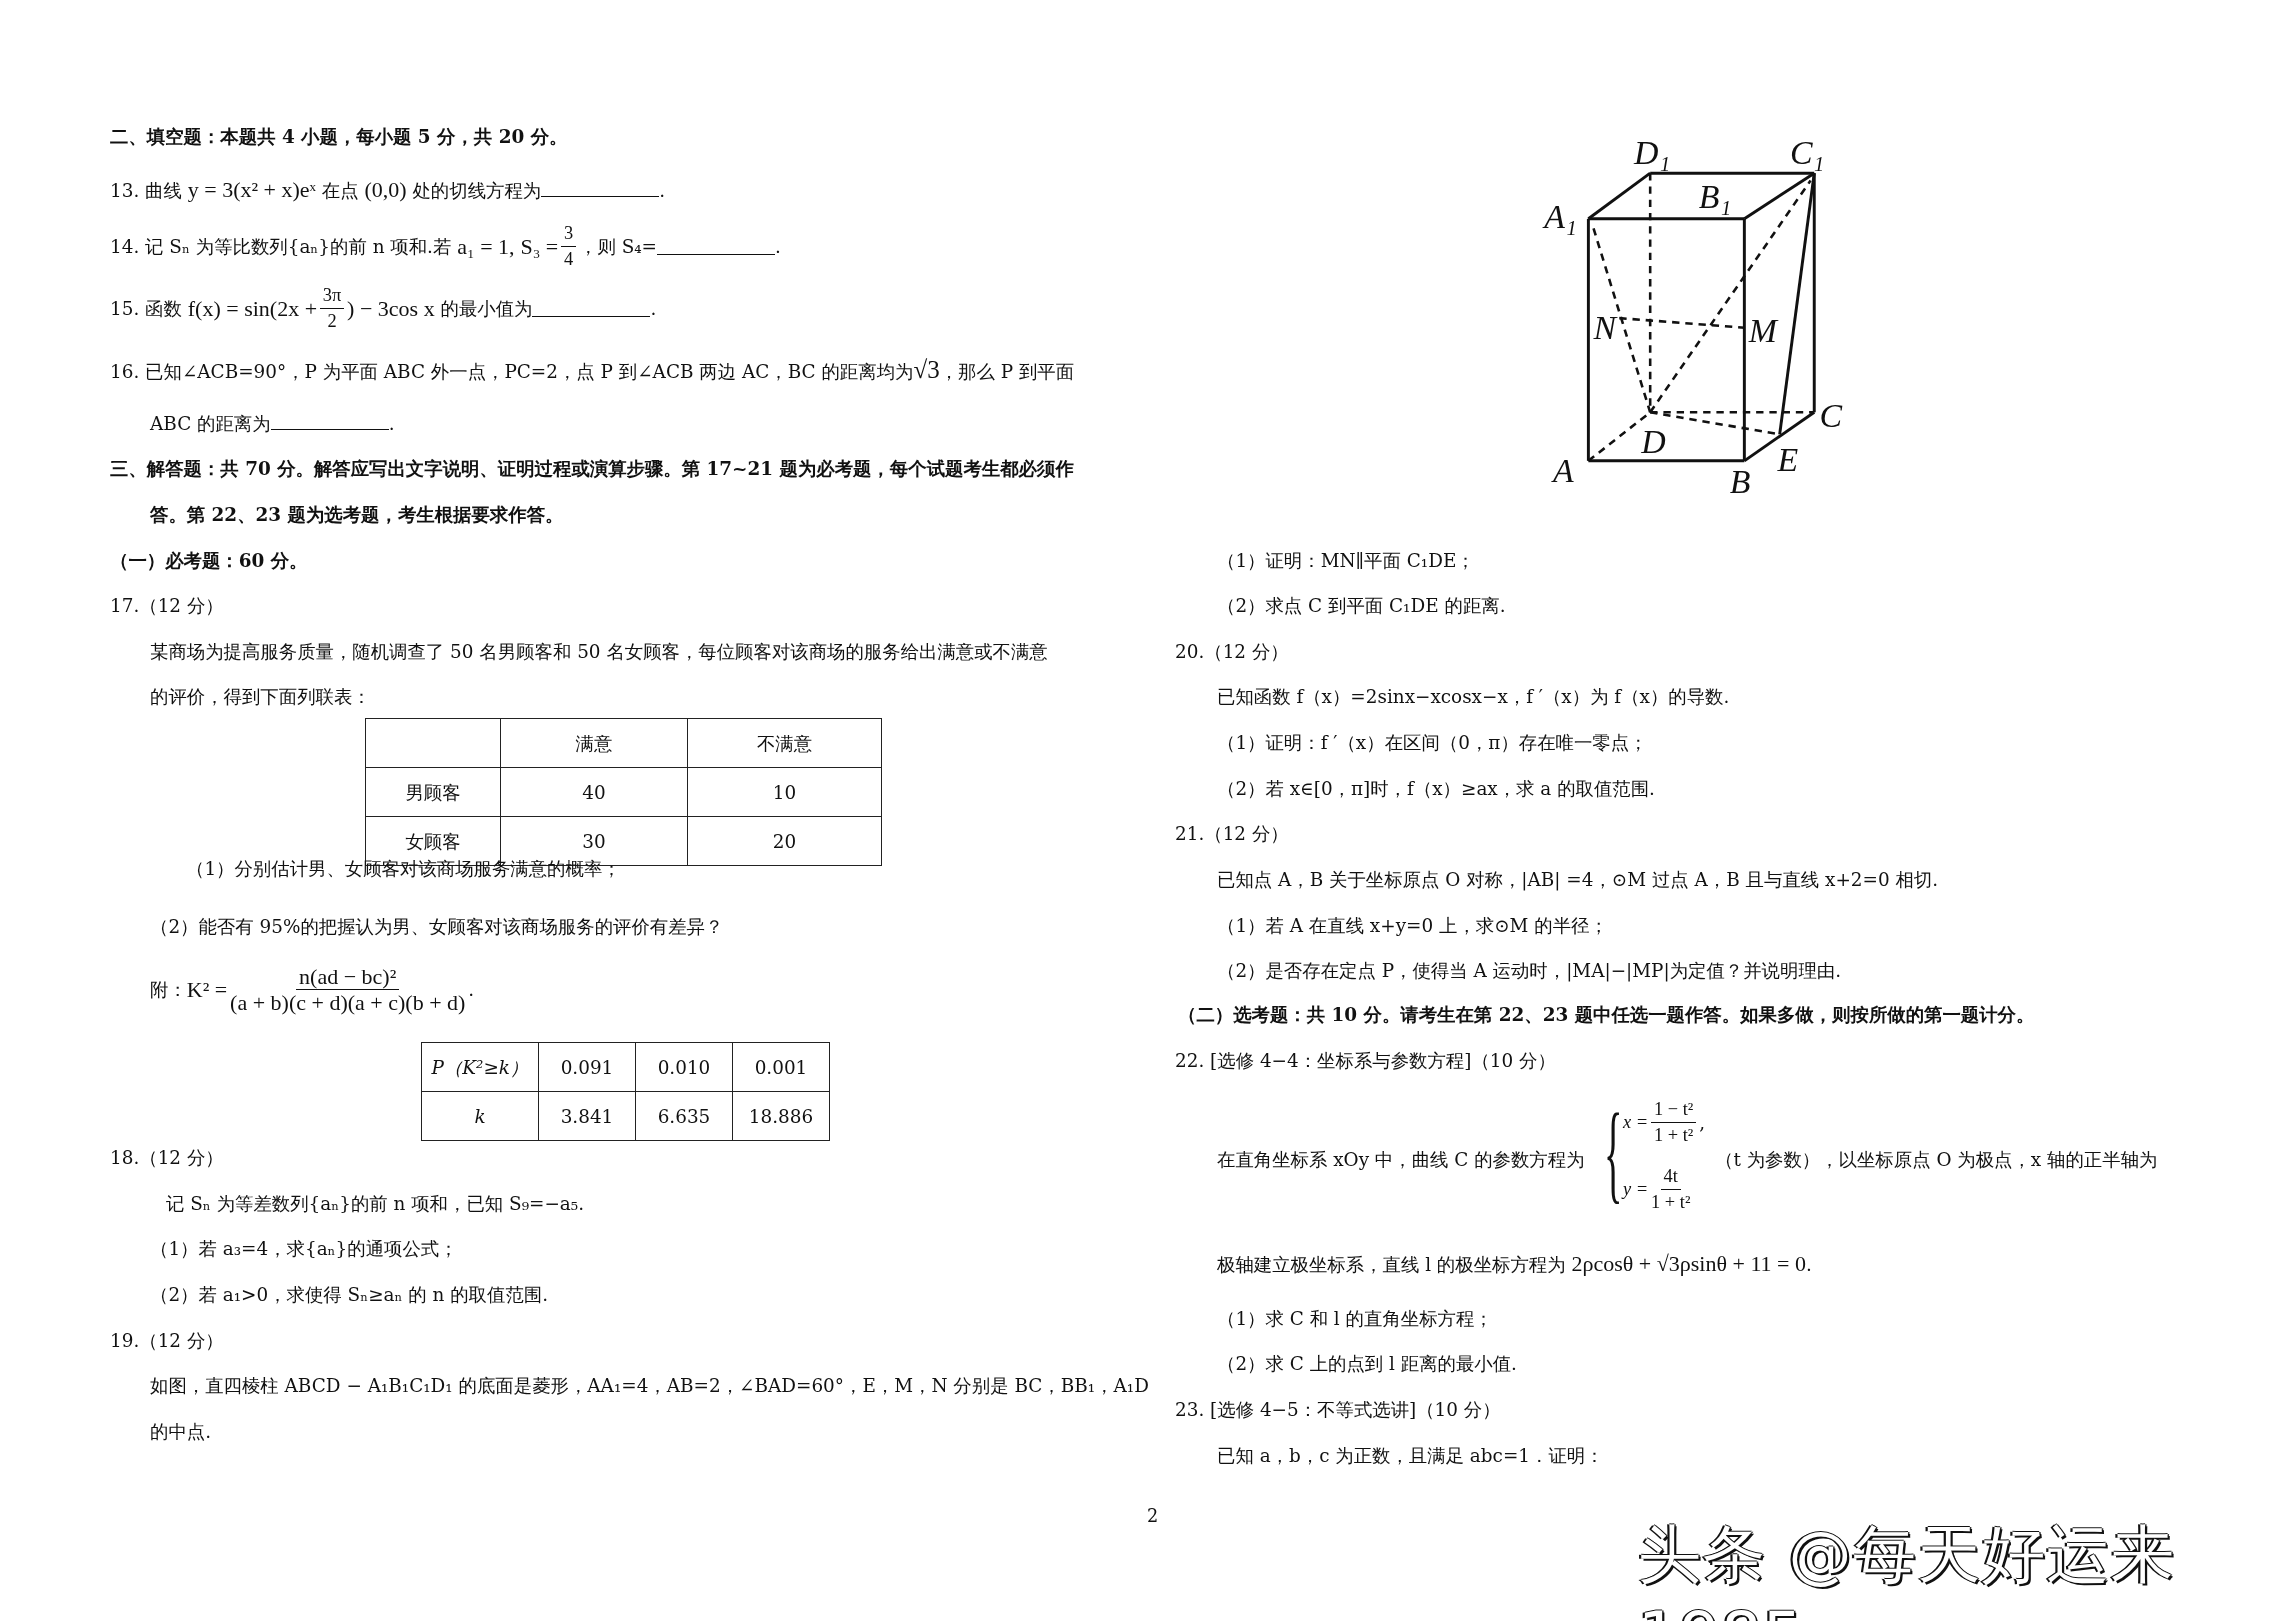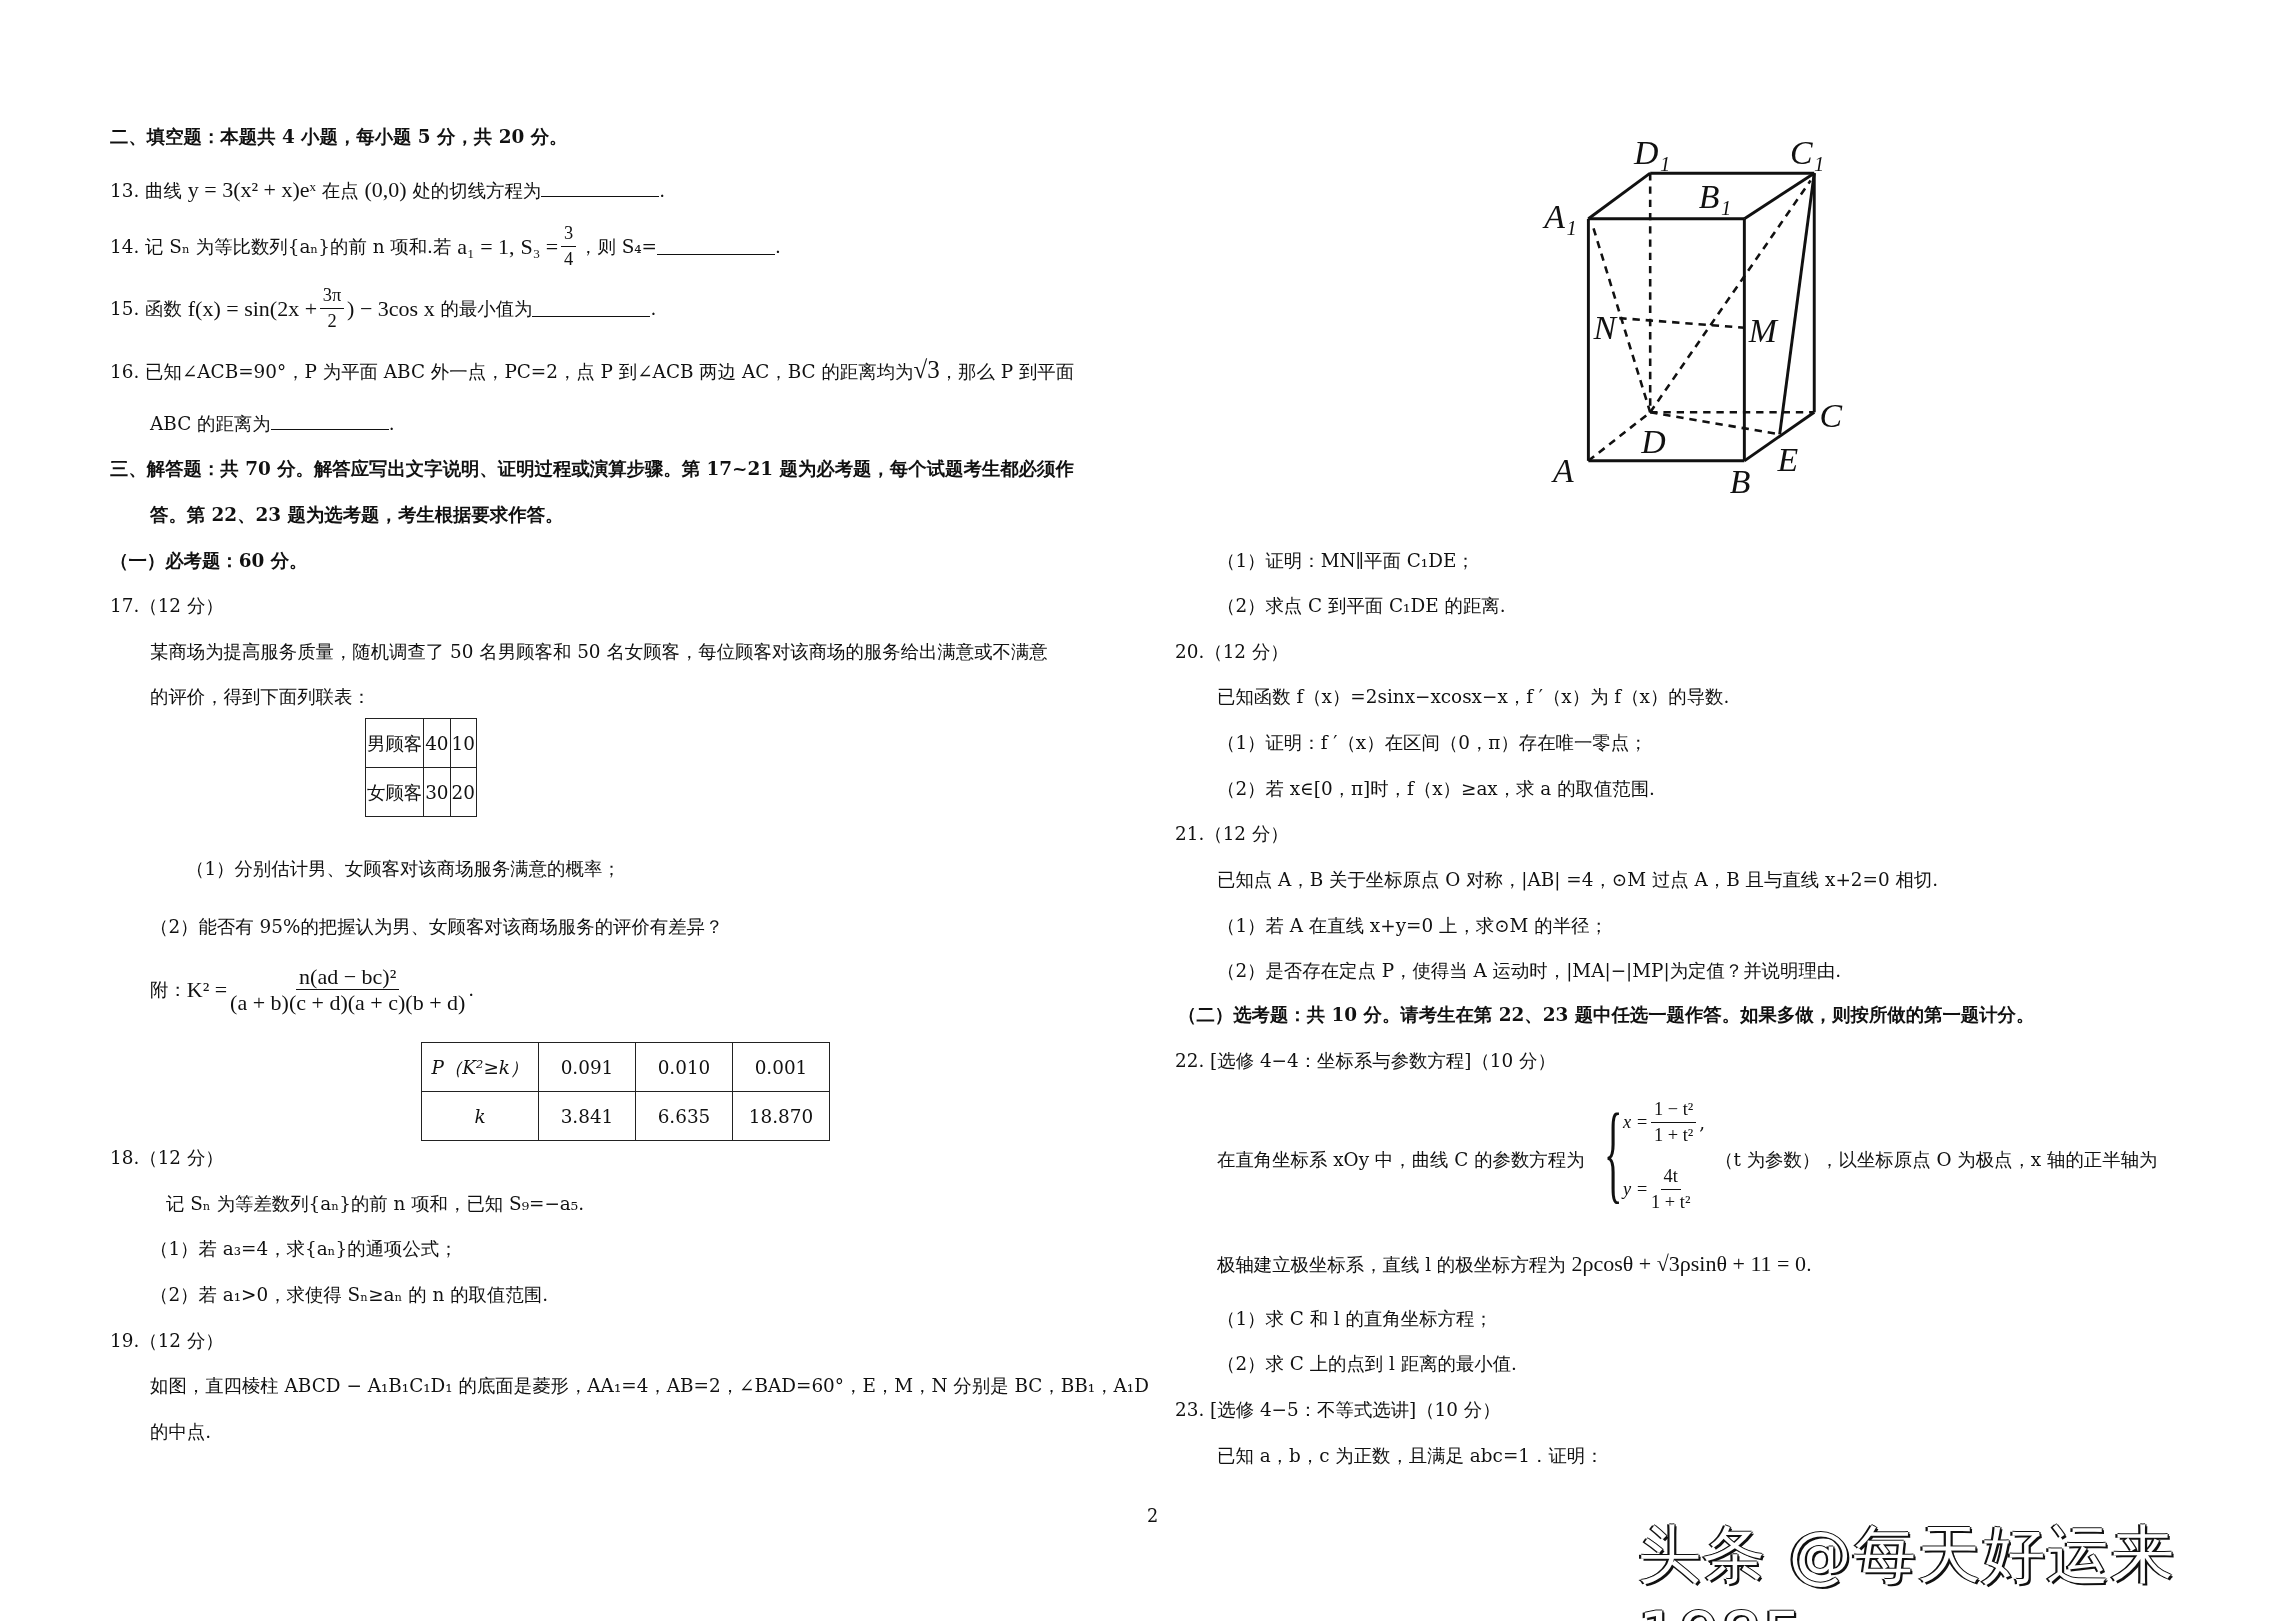--- a/index.html
+++ b/index.html
@@ -70,20 +70,25 @@
 <div class="ln b" style="left:110px;top:456px;">三、解答题：共 70 分。解答应写出文字说明、证明过程或演算步骤。第 17~21 题为必考题，每个试题考生都必须作</div>
 <div class="ln b" style="left:150px;top:502px;">答。第 22、23 题为选考题，考生根据要求作答。</div>
 <div class="ln b" style="left:110px;top:548px;">（一）必考题：60 分。</div>
 
 <div class="ln" style="left:110px;top:593px;">17.（12 分）</div>
 <div class="ln" style="left:150px;top:639px;">某商场为提高服务质量，随机调查了 50 名男顾客和 50 名女顾客，每位顾客对该商场的服务给出满意或不满意</div>
 <div class="ln" style="left:150px;top:684px;">的评价，得到下面列联表：</div>
 
 <table class="t" style="left:365px;top:718px;">
   <tbody>
+      <tr>
+    <td style="width:132px;height:46px;"></td>
+    <td style="width:184px;">满意</td>
+    <td style="width:191px;">不满意</td>
+  </tr>
   <tr>
     <td style="height:46px;">男顾客</td>
     <td>40</td>
     <td>10</td>
   </tr>
   <tr>
     <td style="height:46px;">女顾客</td>
     <td>30</td>
     <td>20</td>
   </tr>
@@ -108,21 +113,21 @@
       <tr>
     <td style="width:114px;height:46px;font-style:italic;margin-top:20px;">P（K²≥k）</td>
     <td style="width:94px;">0.091</td>
     <td style="width:94px;">0.010</td>
     <td style="width:94px;">0.001</td>
   </tr>
   <tr>
     <td style="height:46px;font-style:italic;">k</td>
     <td>3.841</td>
     <td>6.635</td>
-    <td>18.870</td>
+    <td>18.886</td>
   </tr>
 </tbody>
   </table>
 
 <div class="ln" style="left:110px;top:1145px;text-align:center;">18.（12 分）</div>
 <div class="ln" style="left:150px;top:1191px;margin-left:16px;">记 Sₙ 为等差数列{aₙ}的前 n 项和，已知 S₉=−a₅.</div>
 <div class="ln" style="left:150px;top:1236px;">（1）若 a₃=4，求{aₙ}的通项公式；</div>
 <div class="ln" style="left:150px;top:1282px;">（2）若 a₁&gt;0，求使得 Sₙ≥aₙ 的 n 的取值范围.</div>
 
 <div class="ln" style="left:110px;top:1328px;">19.（12 分）</div>

